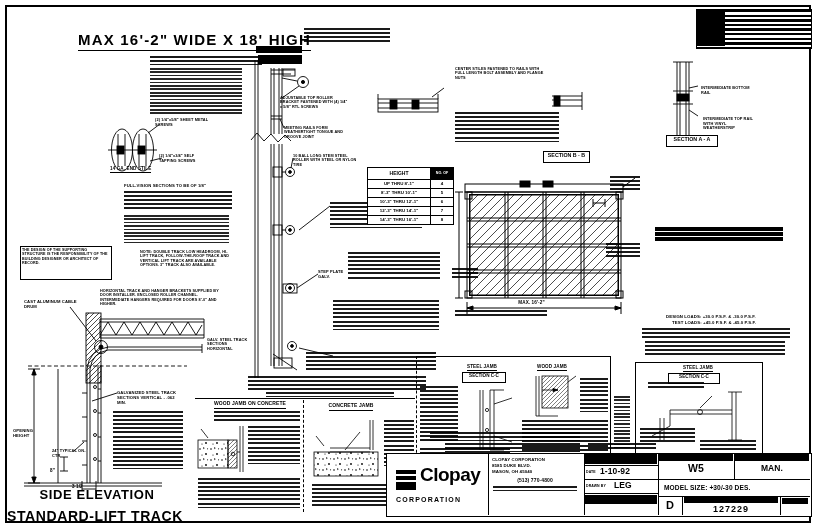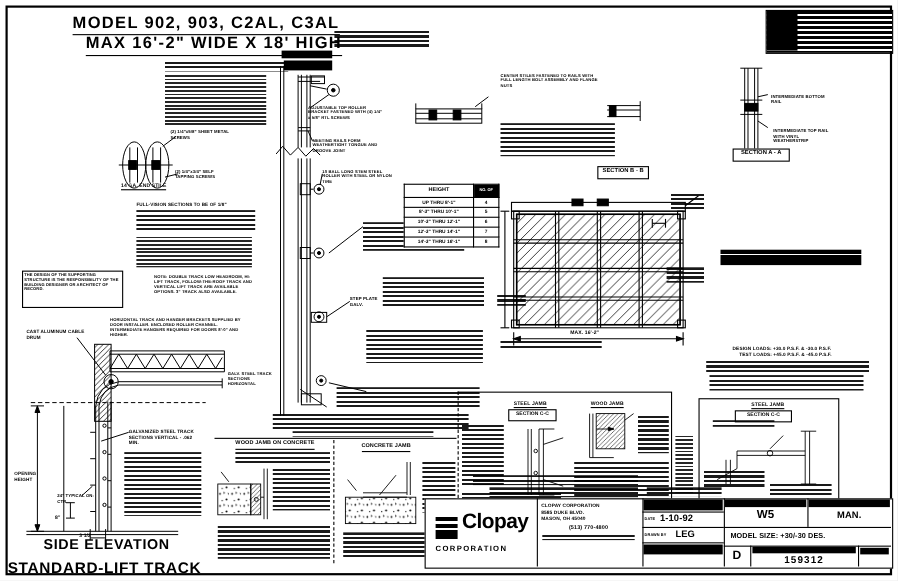--- a/index.html
+++ b/index.html
@@ -47,23 +47,20 @@
         <path d="M5 1l1.6 1-1 1.2z" fill="#000"></path>
           <circle cx="4" cy="9" r=".6" fill="#000"></circle>
           <path d="M9 2l1.2.8-.8 1z" fill="#000"></path>
       </pattern>
       <pattern id="grain" width="4" height="4" patternUnits="userSpaceOnUse">
           <path d="M0,4 L4,0" stroke="#000" stroke-width=".5"></path>
         </pattern>
     </defs>
   </svg>
 
-  <div class="t" style="left:66px;top:12px;font-size:15px;letter-spacing:1.2px">
-    <span class="u">MODEL 902, 903, C2AL, C3AL</span>
-  </div>
   <div class="t" style="left:78px;top:31px;font-size:15px;letter-spacing:1.2px">
     <span class="u">MAX 16'-2" WIDE X 18' HIGH</span>
   </div>
 
   <div class="rev" style="left:696px;top:9px;width:114px;height:38px">
     <div class="chip" style="left:0;top:0;width:28px;height:36px"></div>
   </div>
 
   <div class="r" style="left:150px;top:56px;width:112px;height:9px"></div>
   <div class="r2" style="left:150px;top:68px;width:92px;height:46px"></div>
@@ -477,15 +474,15 @@
   <div class="linev" style="left:734px;top:453px;height:26px"></div>
   <div class="t tc" style="left:659px;top:462px;width:74px;font-size:10.5px">W5</div>
   <div class="t tc" style="left:735px;top:463px;width:74px;font-size:8.5px">MAN.</div>
   <div class="lineh" style="left:658px;top:479px;width:152px"></div>
   <div class="t" style="left:664px;top:484px;font-size:6.6px">MODEL SIZE: +30/-30 DES.</div>
   <div class="lineh" style="left:658px;top:496px;width:152px"></div>
   <div class="linev" style="left:682px;top:496px;height:19px"></div>
   <div class="linev" style="left:780px;top:496px;height:19px"></div>
   <div class="t tc" style="left:658px;top:499px;width:24px;font-size:11px">D</div>
   <div class="chip" style="left:684px;top:497px;width:94px;height:6px"></div>
-  <div class="t tc" style="left:682px;top:504px;width:98px;font-size:9px;letter-spacing:1px">159312</div>
+  <div class="t tc" style="left:682px;top:504px;width:98px;font-size:9px;letter-spacing:1px">127229</div>
   <div class="chip" style="left:782px;top:498px;width:26px;height:6px"></div>
 </div>
 
 </body></html>

